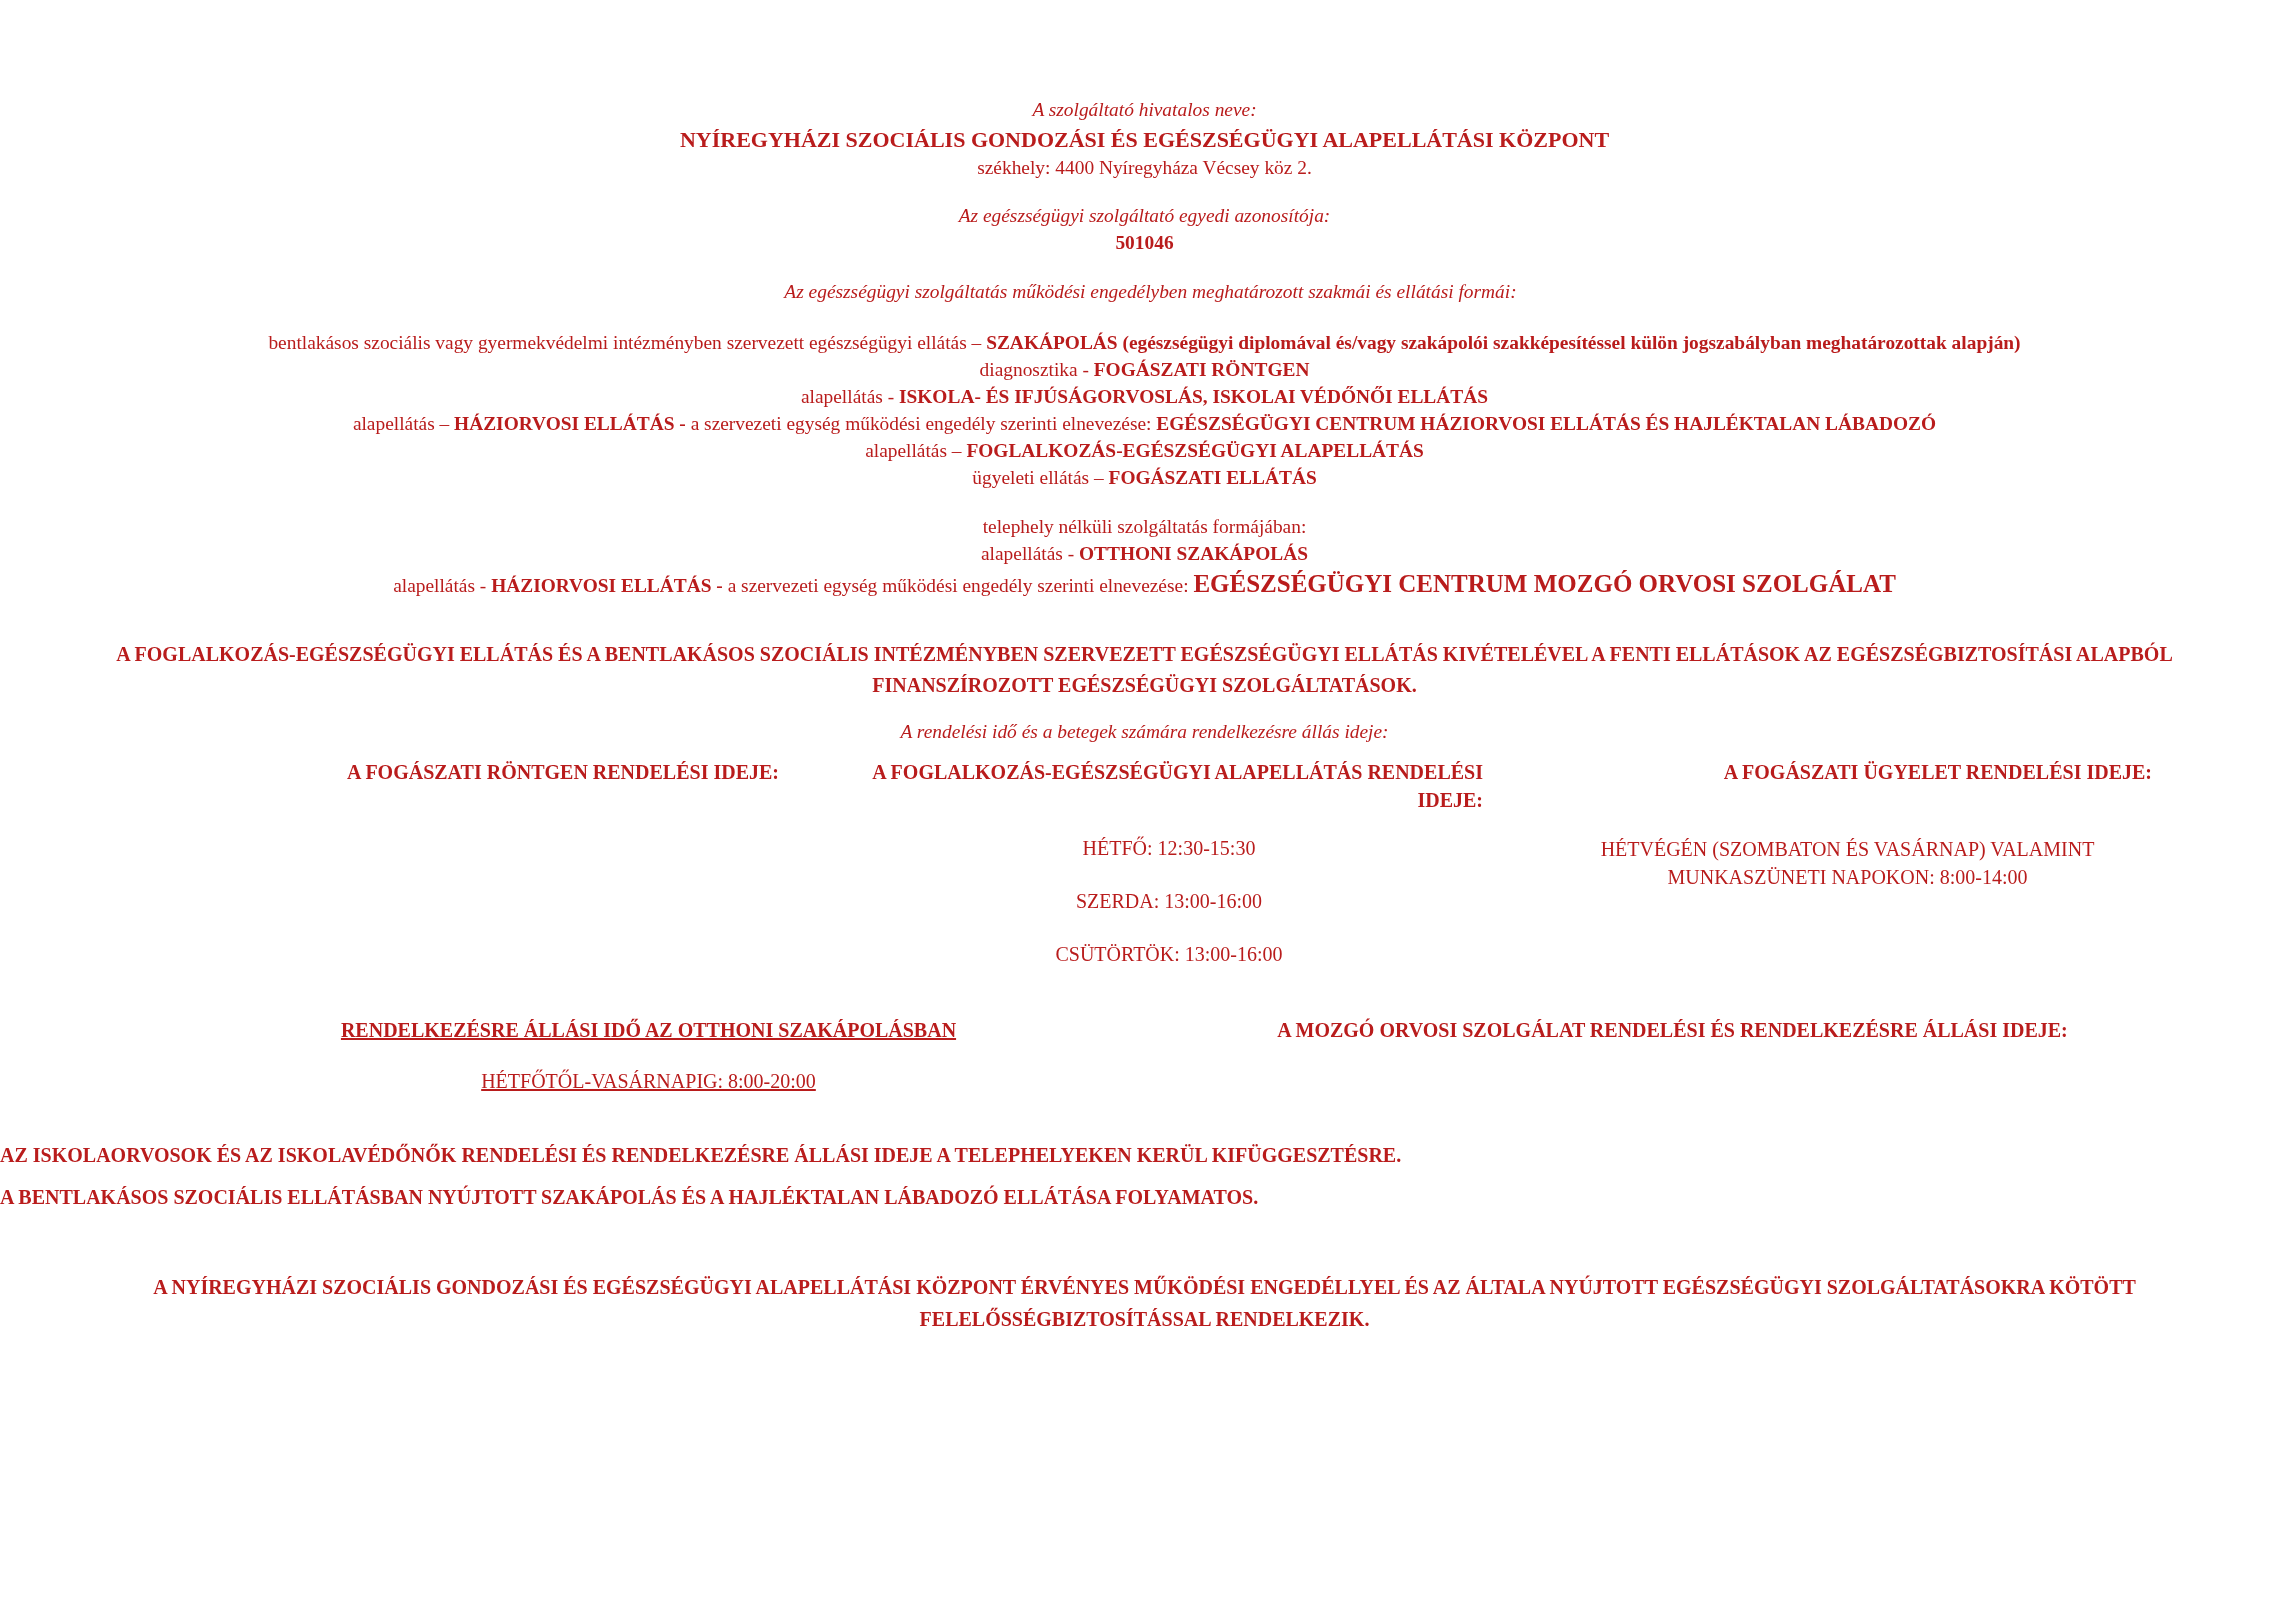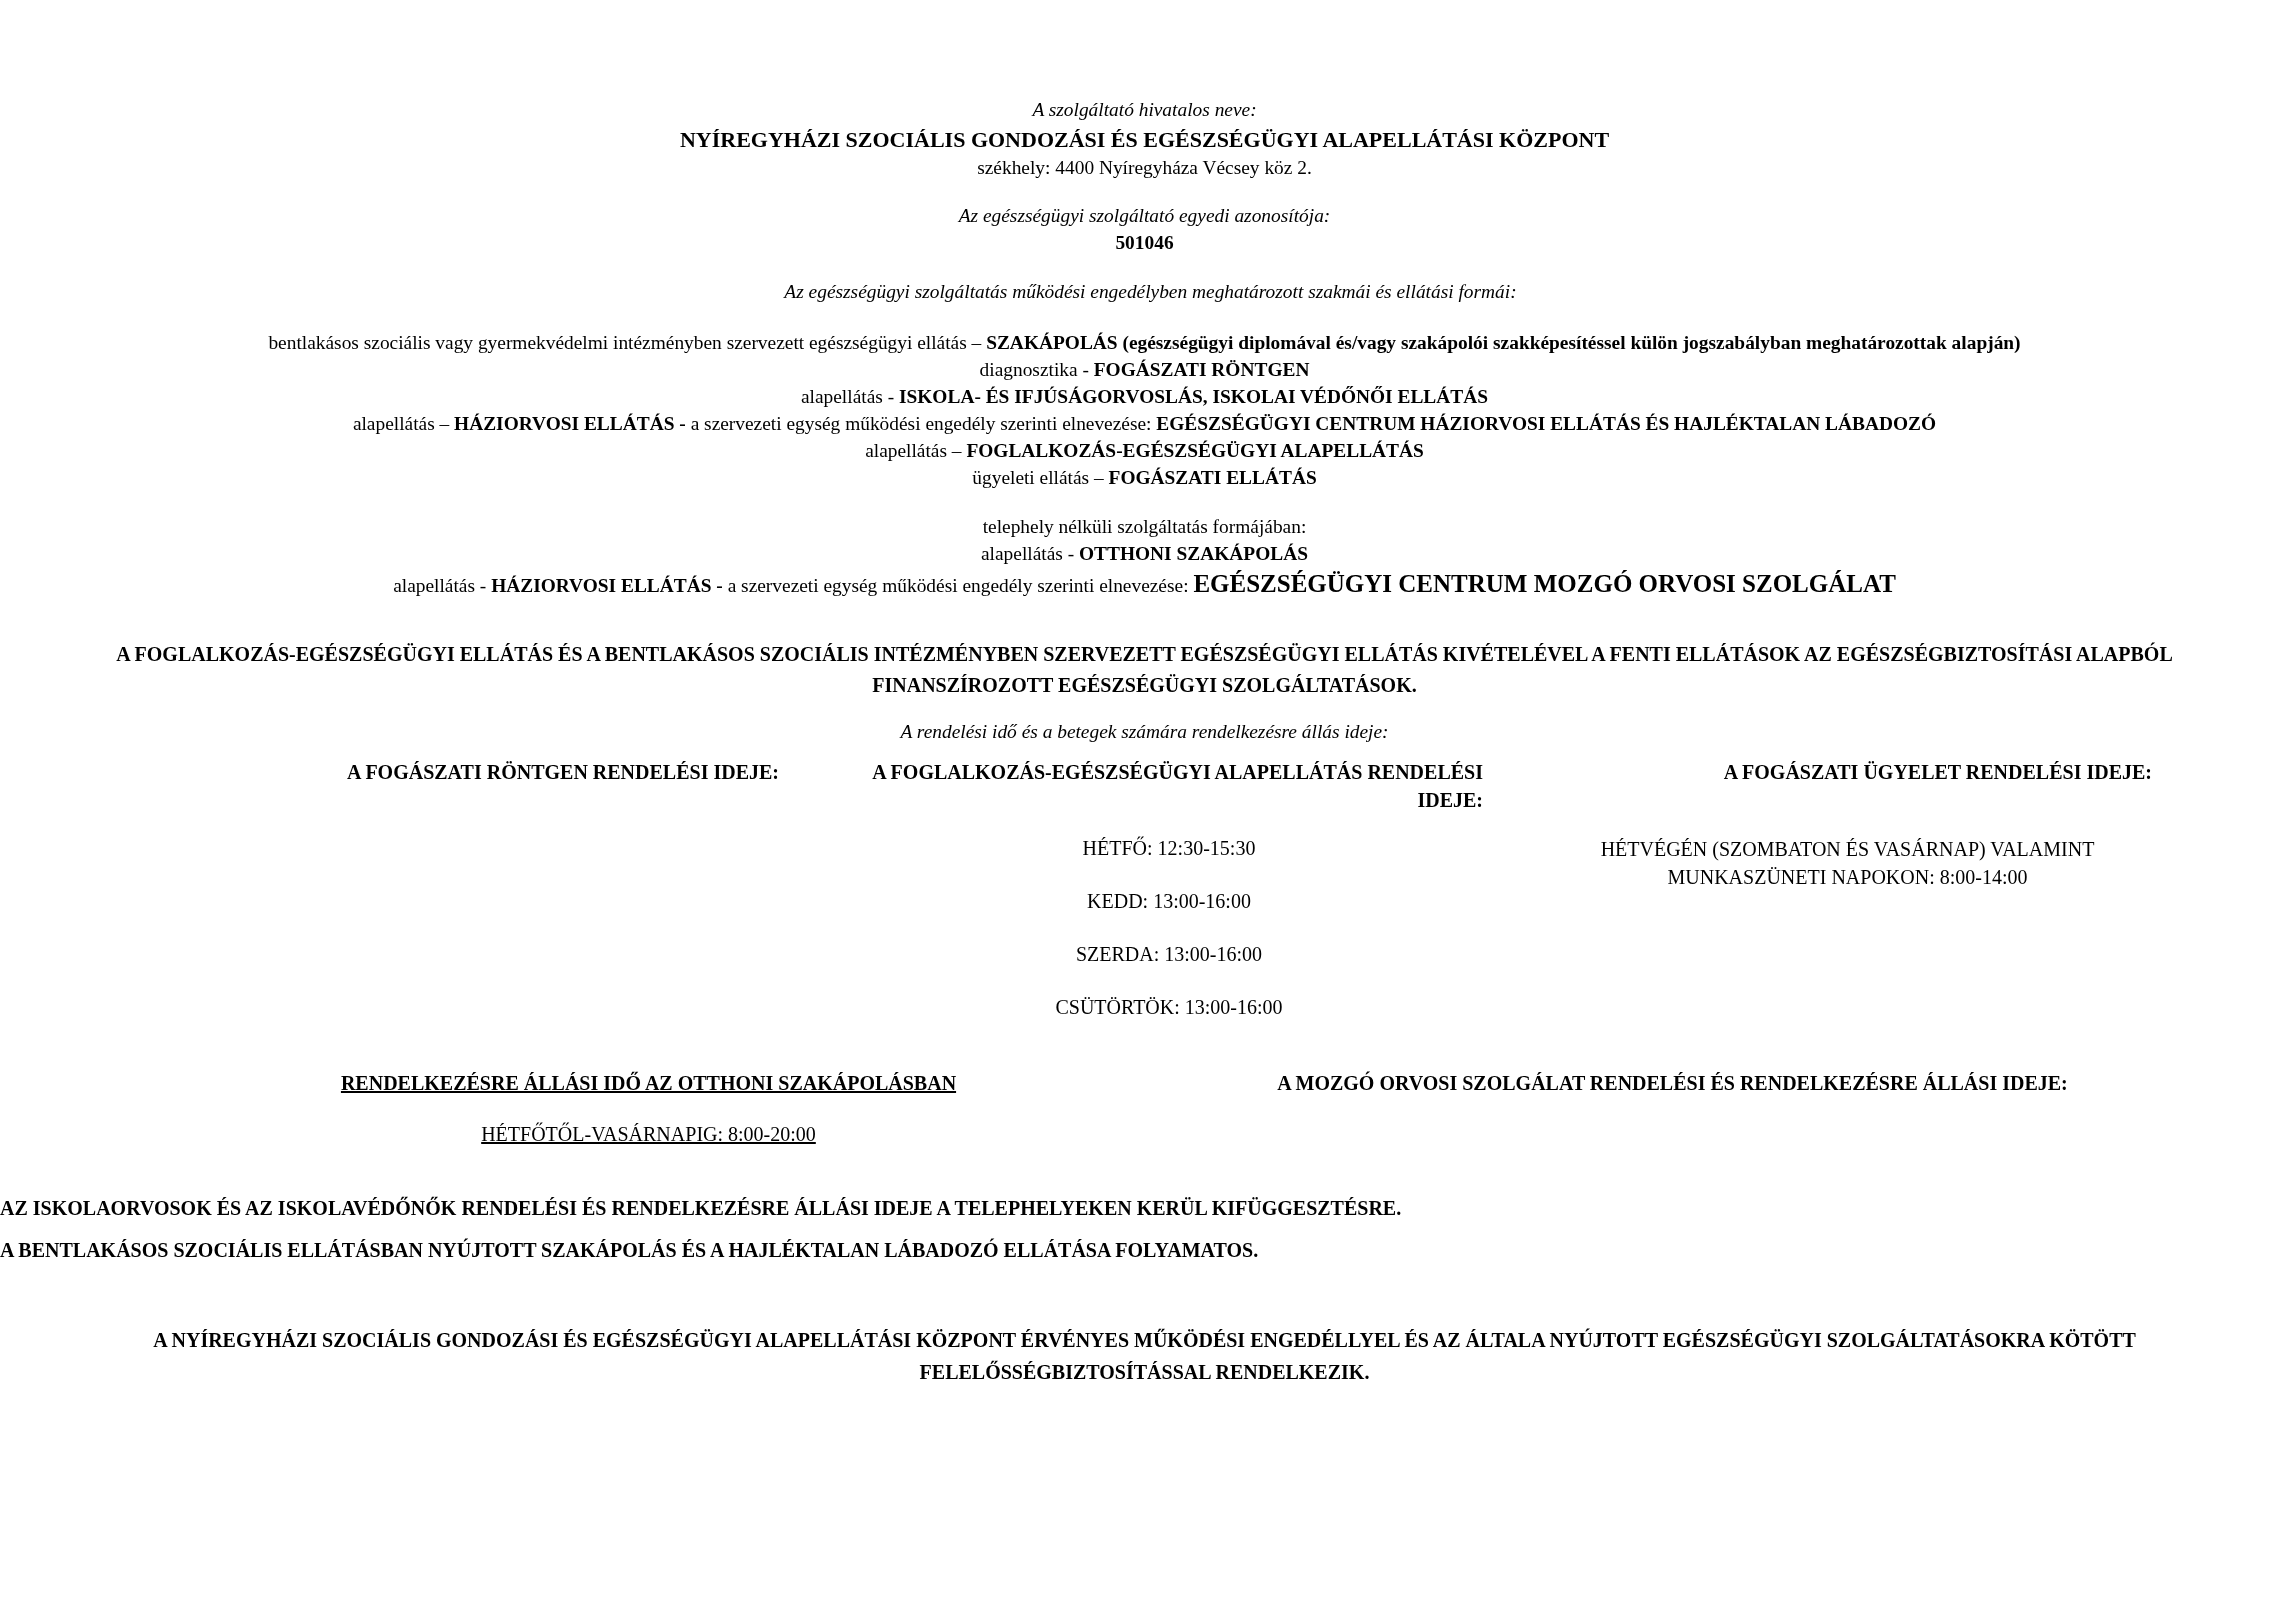--- a/index.html
+++ b/index.html
@@ -2,21 +2,21 @@
 <html lang="hu" style="font-size:14.8px"><head>
 <meta charset="utf-8">
 <title>Egészségügyi szolgáltató hirdetmény</title>
 <style>
   * { margin: 0; padding: 0; box-sizing: border-box; }
   html, body { background: #ffffff; }
   .page {
     width: 2289px;
     height: 1618px;
     background: #ffffff;
-    color: #000000;
+    color: #b91c1c;
     font-family: "Liberation Serif", "DejaVu Serif", serif;
     font-size: 19.4px;
     line-height: 27px;
     padding-top: 96px;
     overflow: hidden;
     position: relative;
   }
   .center { text-align: center; }
   .b { font-weight: bold; }
   .i { font-style: italic; }
@@ -111,21 +111,20 @@
   <div class="center i hours-intro">A rendelési idő és a betegek számára rendelkezésre állás ideje:</div>
 
   <div class="sched">
     <div class="scol c1">
       <div class="shead">A FOGÁSZATI RÖNTGEN RENDELÉSI IDEJE:</div>
     </div>
     <div class="scol c2">
       <div class="shead">A FOGLALKOZÁS-EGÉSZSÉGÜGYI ALAPELLÁTÁS RENDELÉSI IDEJE:</div>
       <div class="srows">
         <div class="srow">HÉTFŐ: 12:30-15:30</div>
-        <div class="srow">KEDD: 13:00-16:00</div>
         <div class="srow">SZERDA: 13:00-16:00</div>
         <div class="srow">CSÜTÖRTÖK: 13:00-16:00</div>
       </div>
     </div>
     <div class="scol c3">
       <div class="shead">A FOGÁSZATI ÜGYELET RENDELÉSI IDEJE:</div>
       <div class="srows">
         <div class="srow">HÉTVÉGÉN (SZOMBATON ÉS VASÁRNAP) VALAMINT MUNKASZÜNETI NAPOKON: 8:00-14:00</div>
       </div>
     </div>

